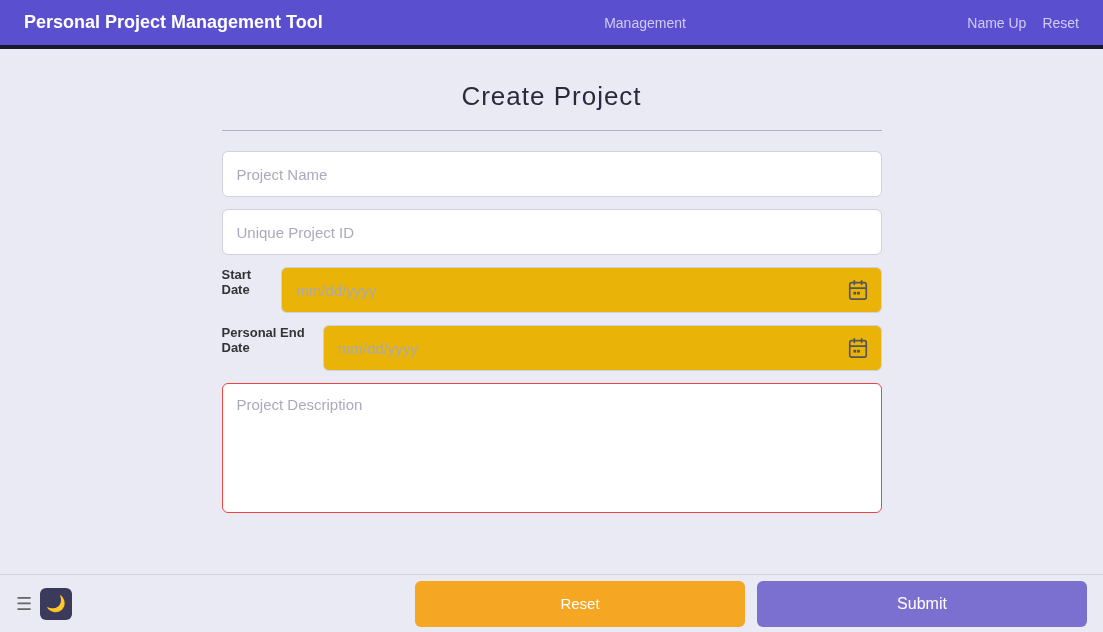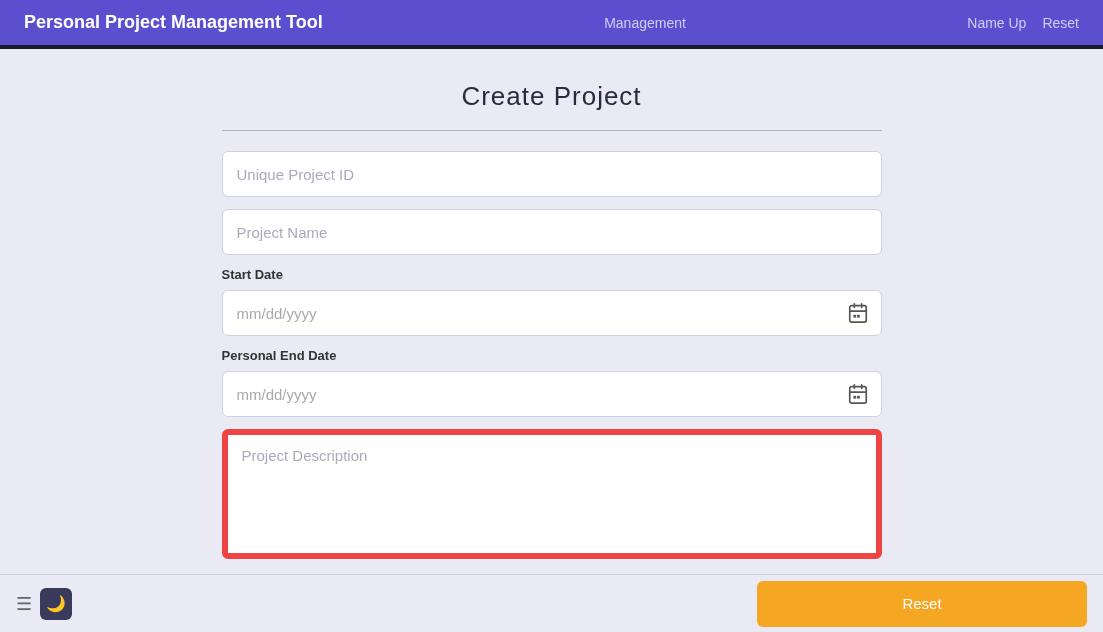--- a/index.html
+++ b/index.html
@@ -114,38 +114,37 @@
     .form-label {
       font-size: 13px;
       font-weight: 600;
       color: #333;
       margin-bottom: 4px;
       display: block;
     }
 
     .date-group {
       display: flex;
-      flex-direction: column;
       gap: 4px;
     }
 
     .date-input-wrapper {
       position: relative;
       width: 100%;
     }
 
     .date-input-wrapper input {
       width: 100%;
       height: 46px;
       border: 1px solid #d0d0e0;
       border-radius: 6px;
       padding: 0 44px 0 14px;
       font-size: 15px;
       color: #555;
-      background: #ffffff;
+      background: #eab308;
       outline: none;
     }
 
     .date-input-wrapper input::placeholder {
       color: #aaa;
     }
 
     .calendar-icon {
       position: absolute;
       right: 12px;
@@ -160,21 +159,21 @@
     }
 
     .calendar-svg {
       width: 22px;
       height: 22px;
     }
 
     .form-textarea {
       width: 100%;
       height: 130px;
-      border: 6px solid #ef4444;
+      border: 1px solid #ef4444;
       border-radius: 6px;
       padding: 12px 14px;
       font-size: 15px;
       color: #555;
       background: #ffffff;
       outline: none;
       resize: none;
       font-family: inherit;
     }
 
@@ -265,23 +264,23 @@
 </nav>
 
 <div class="black-strip"></div>
 
 <main class="main-content">
   <h1 class="page-title">Create Project</h1>
   <div class="divider"></div>
 
   <div class="form-container">
 
+    <input class="form-input" type="text" placeholder="Project Name" style="">
+
     <input class="form-input" type="text" placeholder="Unique Project ID" style="">
-
-    <input class="form-input" type="text" placeholder="Project Name" style="">
 
     <div class="date-group">
       <label class="form-label">Start Date</label>
       <div class="date-input-wrapper">
         <input type="text" placeholder="mm/dd/yyyy" style="">
         <div class="calendar-icon">
           <svg class="calendar-svg" viewBox="0 0 24 24" fill="none" stroke="#555" stroke-width="1.8" stroke-linecap="round" stroke-linejoin="round">
             <rect x="3" y="4" width="18" height="18" rx="2" ry="2"></rect>
             <line x1="16" y1="2" x2="16" y2="6"></line>
             <line x1="8" y1="2" x2="8" y2="6"></line>
@@ -315,13 +314,14 @@
 </main>
 
 <div class="bottom-bar">
   <div class="bottom-icons">
     <span class="hamburger-icon">☰</span>
     <div class="moon-btn">
       <span>🌙</span>
     </div>
   </div>
   <button class="btn-reset">Reset</button>
+  <button class="btn-submit">Submit</button>
 </div>
 
 </body></html>

